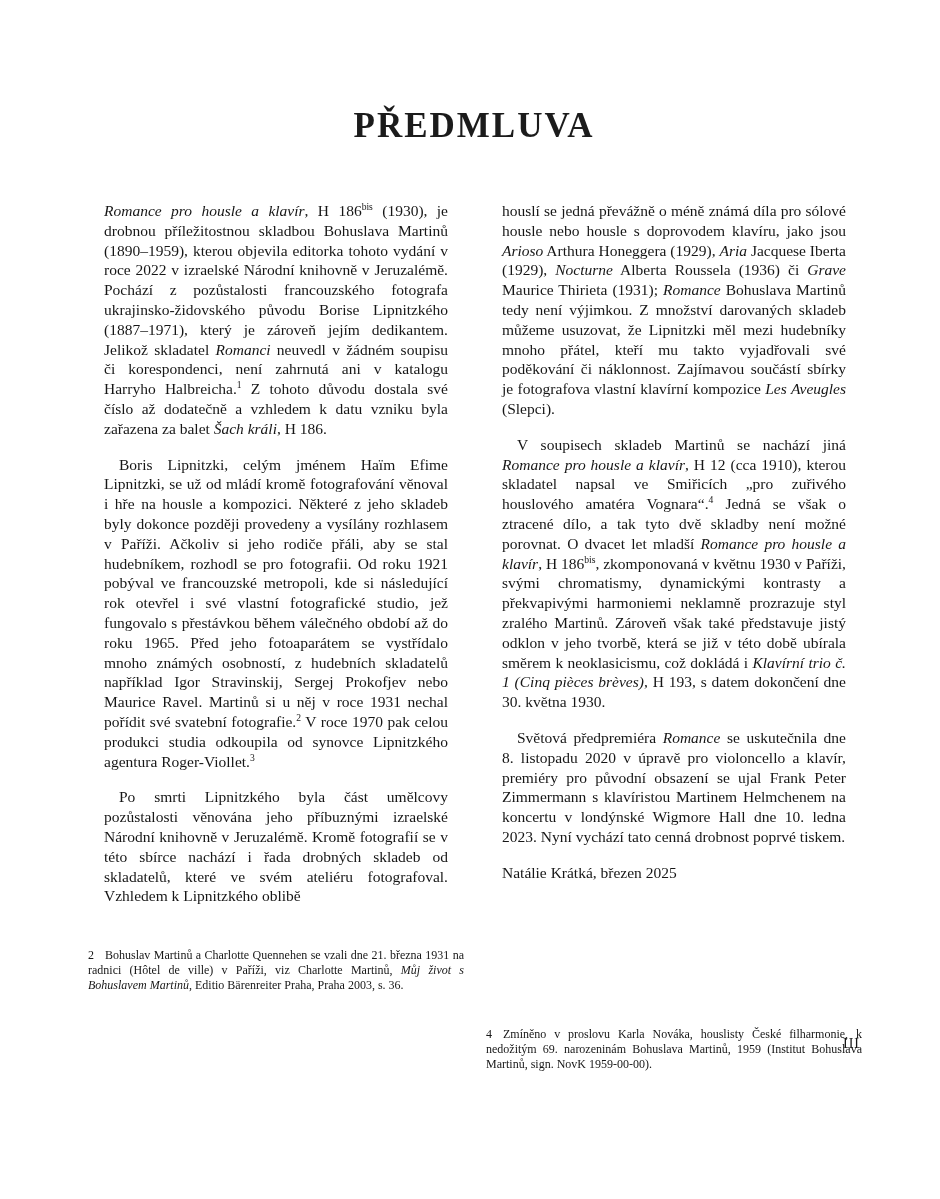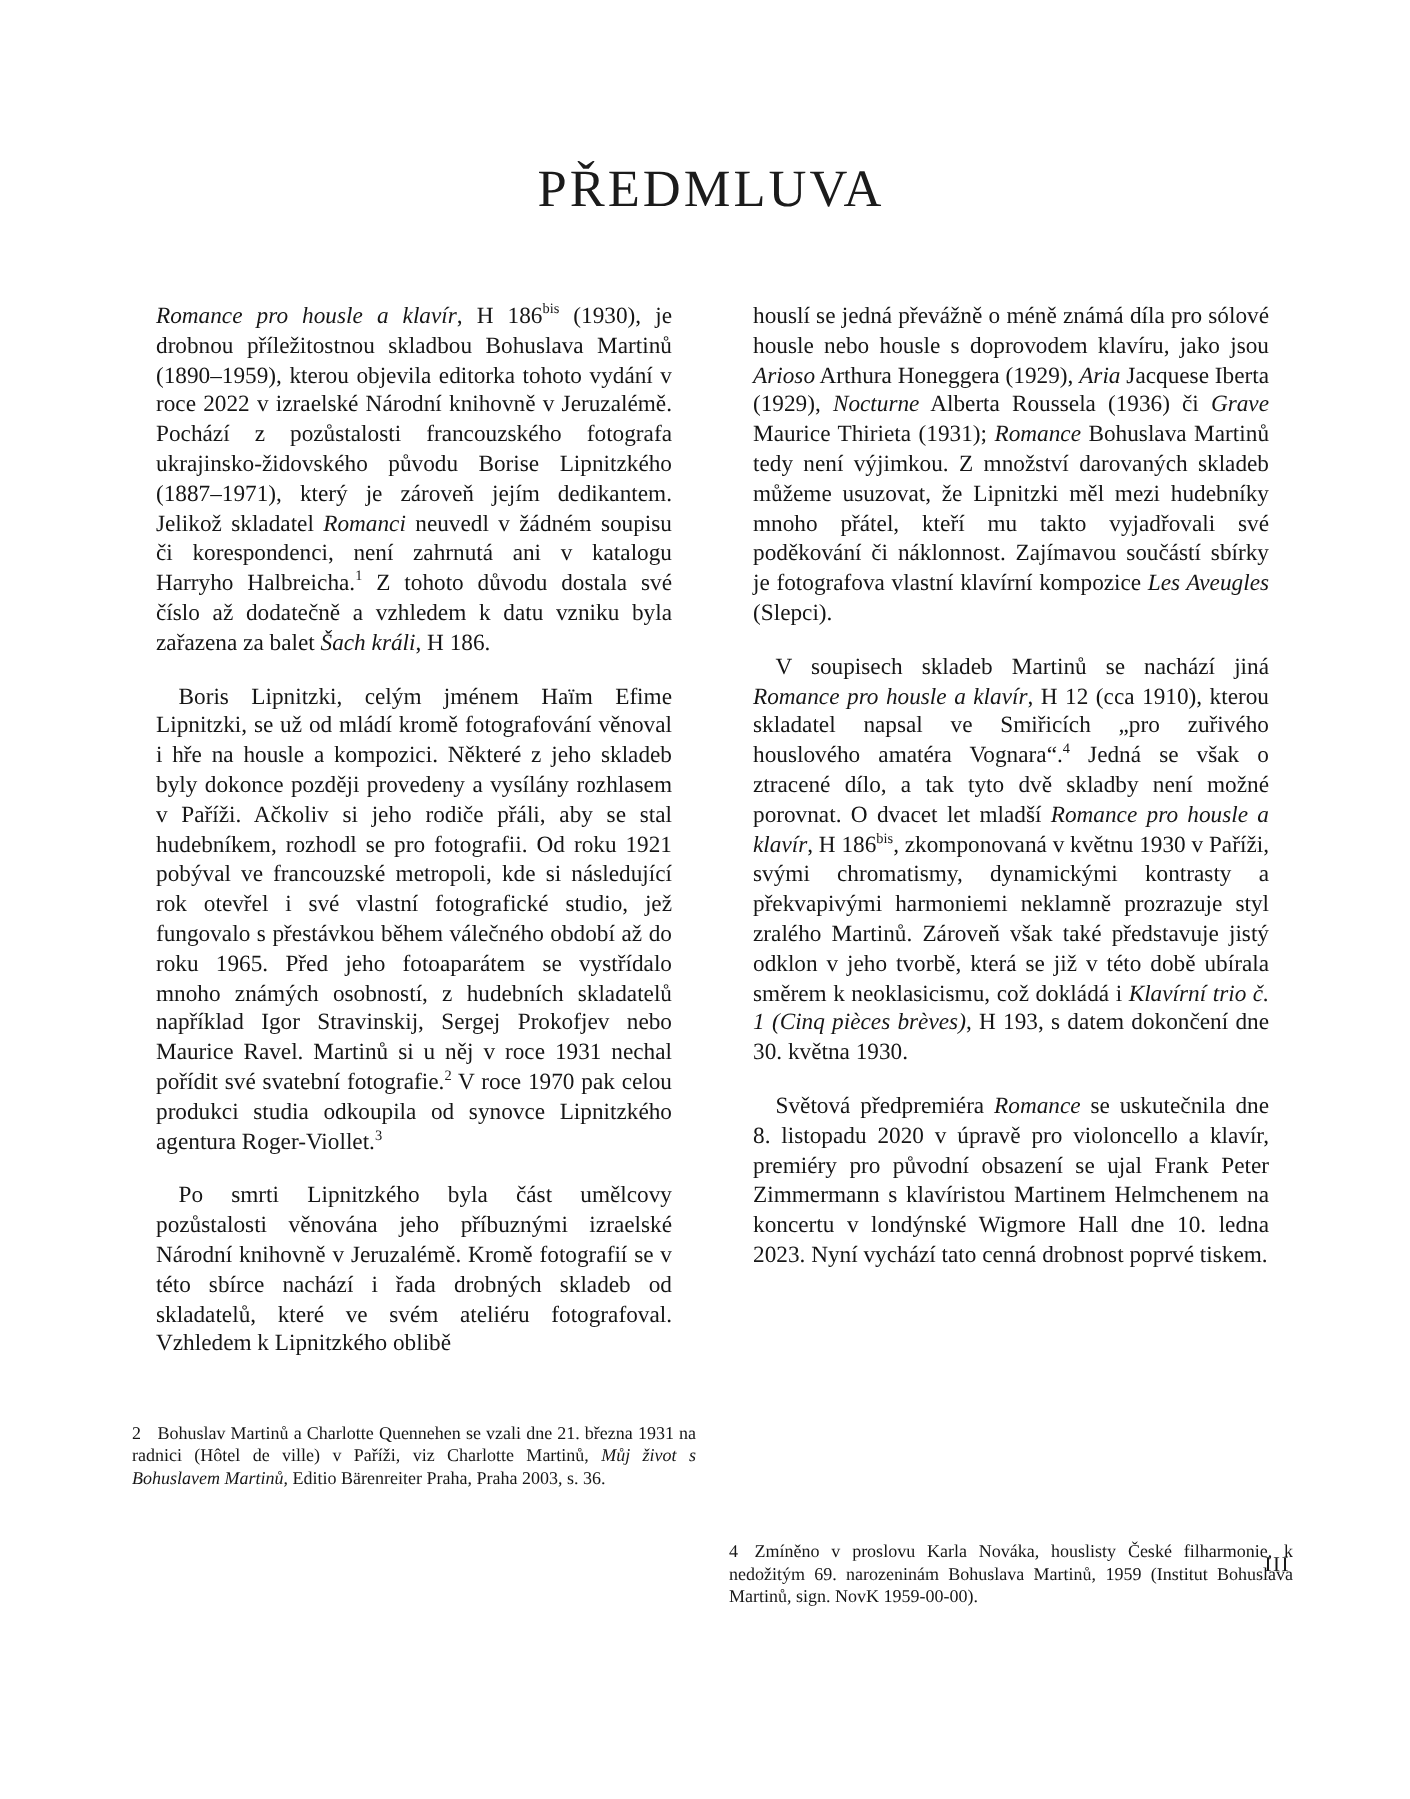--- a/index.html
+++ b/index.html
@@ -10,21 +10,21 @@
     color:#161616;
     font-family:"Liberation Serif","DejaVu Serif",serif;
     overflow:hidden;
   }
   .title{
     position:absolute;
     top:106px;left:88px;width:772px;
     margin:0;
     text-align:center;
     font-size:35px;
-    font-weight:400;
+    font-weight:700;
     letter-spacing:2px;
     color:#1b1b1b;
   }
   .col{
     position:absolute;
     top:185px;
     width:376px;
     font-size:15.5px;
     line-height:19.8px;
   }
@@ -81,20 +81,21 @@
   <div class="col col-left">
     <p><span class="it">Romance pro housle a klavír</span><span>, H 186</span><sup>bis</sup><span> (1930), je drobnou příležitostnou skladbou Bohuslava Martinů (1890–1959), kterou objevila editorka tohoto vydání v roce 2022 v izraelské Národní knihovně v Jeruzalémě. Pochází z pozůstalosti francouzského fotografa ukrajinsko-židovského původu Borise Lipnitzkého (1887–1971), který je zároveň jejím dedikantem. Jelikož skladatel </span><span class="it">Romanci</span><span> neuvedl v žádném soupisu či korespondenci, není zahrnutá ani v katalogu Harryho Halbreicha.</span><sup>1</sup><span> Z tohoto důvodu dostala své číslo až dodatečně a vzhledem k datu vzniku byla zařazena za balet </span><span class="it">Šach králi</span><span>, H 186.</span></p>
     <p class="indent"><span>Boris Lipnitzki, celým jménem Haïm Efime Lipnitzki, se už od mládí kromě fotografování věnoval i hře na housle a kompozici. Některé z jeho skladeb byly dokonce později provedeny a vysílány rozhlasem v Paříži. Ačkoliv si jeho rodiče přáli, aby se stal hudebníkem, rozhodl se pro fotografii. Od roku 1921 pobýval ve francouzské metropoli, kde si následující rok otevřel i své vlastní fotografické studio, jež fungovalo s přestávkou během válečného období až do roku 1965. Před jeho fotoaparátem se vystřídalo mnoho známých osobností, z hudebních skladatelů například Igor Stravinskij, Sergej Prokofjev nebo Maurice Ravel. Martinů si u něj v roce 1931 nechal pořídit své svatební fotografie.</span><sup>2</sup><span> V roce 1970 pak celou produkci studia odkoupila od synovce Lipnitzkého agentura Roger-Viollet.</span><sup>3</sup></p>
     <p class="indent"><span>Po smrti Lipnitzkého byla část umělcovy pozůstalosti věnována jeho příbuznými izraelské Národní knihovně v Jeruzalémě. Kromě fotografií se v této sbírce nachází i řada drobných skladeb od skladatelů, které ve svém ateliéru fotografoval. Vzhledem k Lipnitzkého oblibě</span></p>
   </div>
 
   <div class="col col-right">
     <p><span>houslí se jedná převážně o méně známá díla pro sólové housle nebo housle s doprovodem klavíru, jako jsou </span><span class="it">Arioso</span><span> Arthura Honeggera (1929), </span><span class="it">Aria</span><span> Jacquese Iberta (1929), </span><span class="it">Nocturne</span><span> Alberta Roussela (1936) či </span><span class="it">Grave</span><span> Maurice Thirieta (1931); </span><span class="it">Romance</span><span> Bohuslava Martinů tedy není výjimkou. Z množství darovaných skladeb můžeme usuzovat, že Lipnitzki měl mezi hudebníky mnoho přátel, kteří mu takto vyjadřovali své poděkování či náklonnost. Zajímavou součástí sbírky je fotografova vlastní klavírní kompozice </span><span class="it">Les Aveugles</span><span> (Slepci).</span></p>
     <p class="indent"><span>V soupisech skladeb Martinů se nachází jiná </span><span class="it">Romance pro housle a klavír</span><span>, H 12 (cca 1910), kterou skladatel napsal ve Smiřicích „pro zuřivého houslového amatéra Vognara“.</span><sup>4</sup><span> Jedná se však o ztracené dílo, a tak tyto dvě skladby není možné porovnat. O dvacet let mladší </span><span class="it">Romance pro housle a klavír</span><span>, H 186</span><sup>bis</sup><span>, zkomponovaná v květnu 1930 v Paříži, svými chromatismy, dynamickými kontrasty a překvapivými harmoniemi neklamně prozrazuje styl zralého Martinů. Zároveň však také představuje jistý odklon v jeho tvorbě, která se již v této době ubírala směrem k neoklasicismu, což dokládá i </span><span class="it">Klavírní trio č. 1 (Cinq pièces brèves)</span><span>, H 193, s datem dokončení dne 30. května 1930.</span></p>
     <p class="indent"><span>Světová předpremiéra </span><span class="it">Romance</span><span> se uskutečnila dne 8. listopadu 2020 v úpravě pro violoncello a klavír, premiéry pro původní obsazení se ujal Frank Peter Zimmermann s klavíristou Martinem Helmchenem na koncertu v londýnské Wigmore Hall dne 10. ledna 2023. Nyní vychází tato cenná drobnost poprvé tiskem.</span></p>
+    <p class="signature">Natálie Krátká, březen 2025</p>
   </div>
 
   <div class="footnotes footnotes-left">
     <p class="footnote">
       <span class="fn-num">2</span><span><span>Bohuslav Martinů a Charlotte Quennehen se vzali dne 21. března 1931 na radnici (Hôtel de ville) v Paříži, viz Charlotte Martinů, </span><span class="it">Můj život s Bohuslavem Martinů</span><span>, Editio Bärenreiter Praha, Praha 2003, s. 36.</span></span>
     </p>
   </div>
 
   <div class="footnotes footnotes-right">
     <p class="footnote">

